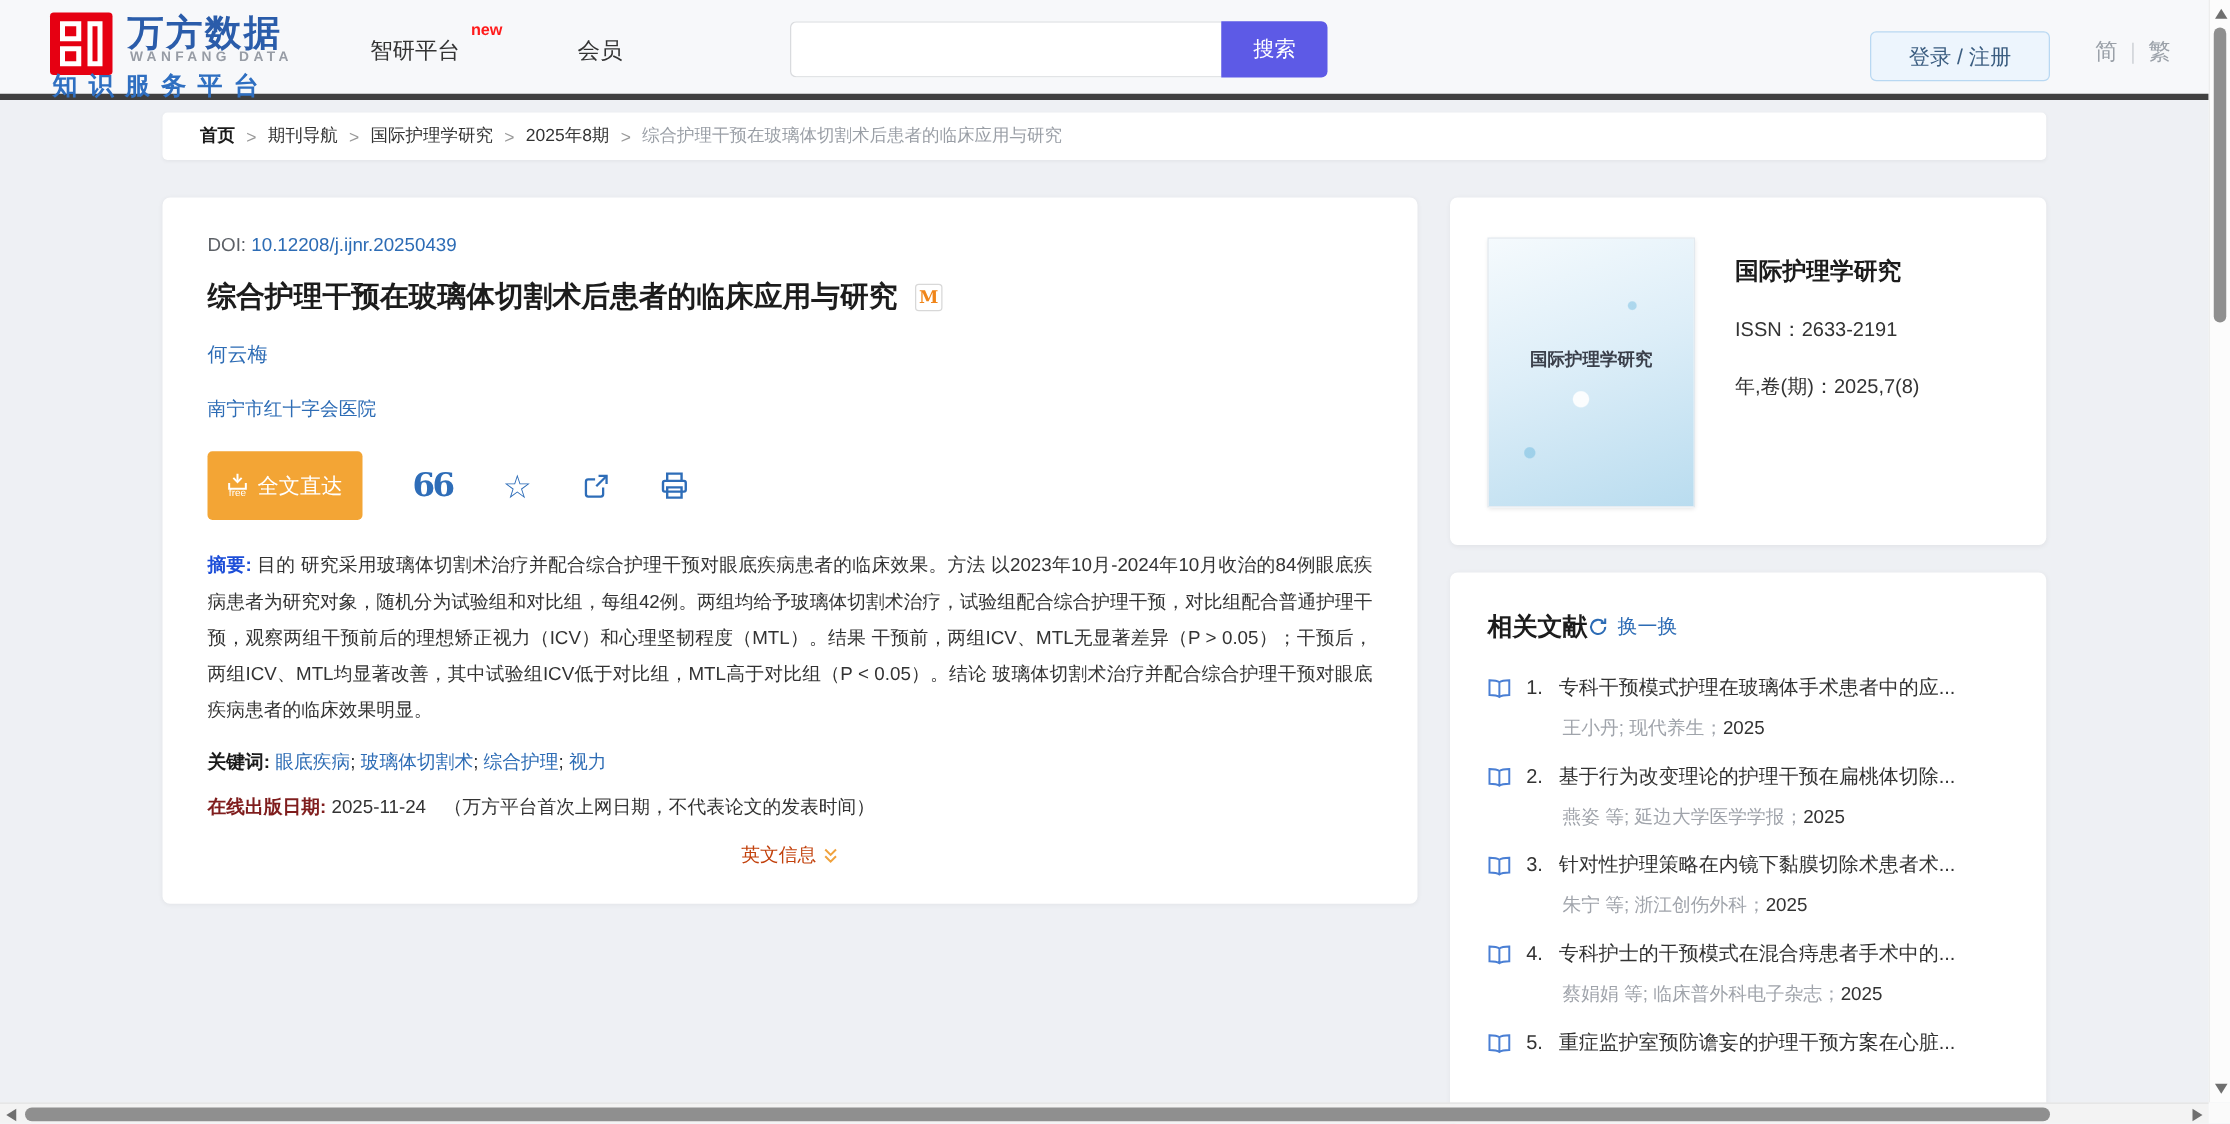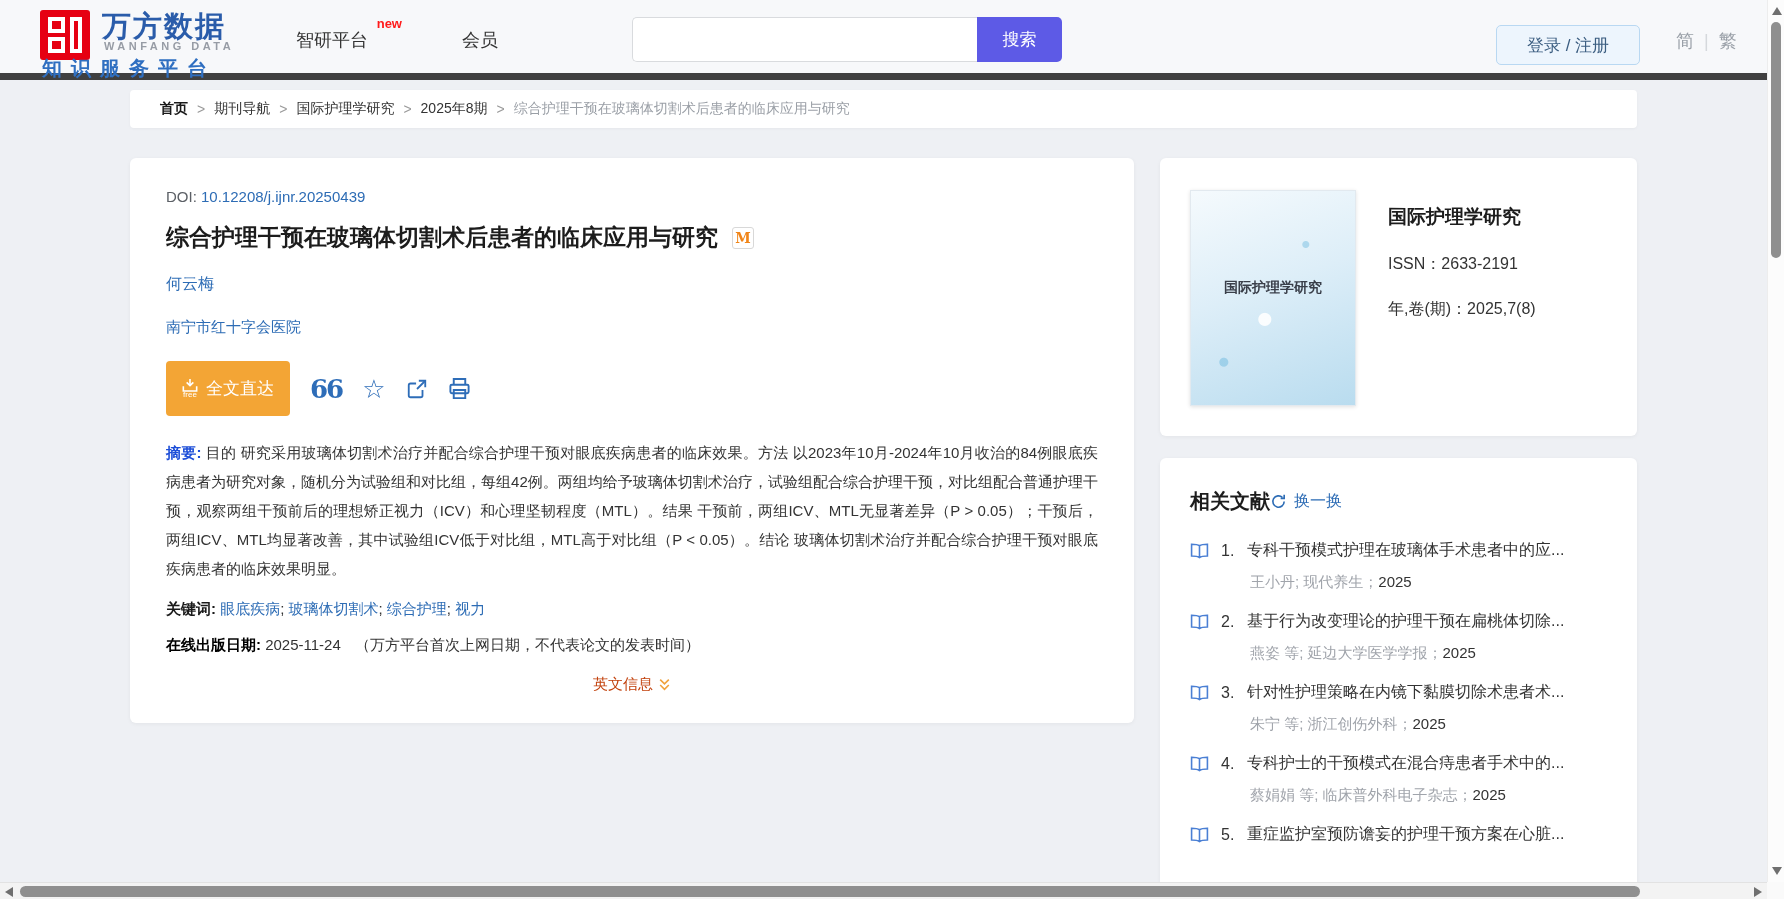--- a/index.html
+++ b/index.html
@@ -1,21 +1,21 @@
 <!DOCTYPE html>
 <html><head>
 <meta charset="utf-8">
 <style>
   * { margin:0; padding:0; box-sizing:border-box; }
   html,body { width:1784px; height:899px; overflow:hidden; }
   body { font-family:"Liberation Sans","DejaVu Sans",sans-serif; color:#333; }
   .page { position:relative; width:1784px; height:899px; background:#eef0f4; overflow:hidden; }
 
   
-  .header { position:absolute; top:0; left:0; width:1767px; height:80px; background:#f7f8fa; border-bottom:7px solid #404040; }
+  .header { position:absolute; top:0; left:0; width:1767px; height:80px; background:#f7f8fa; border-bottom:5px solid #404040; }
   .logo { position:absolute; left:40px; top:7px; cursor:pointer; }
   .logo-mark { position:absolute; left:0; top:3px; width:50px; height:50px; background:#e60012; border-radius:3px; padding:7px 8px; display:flex; gap:5px; }
   .logo-mark .cellcol { flex:1; display:flex; flex-direction:column; gap:4px; }
   .logo-mark .cell { flex:1; border:4px solid #fff; }
   .logo-mark .cellbar { width:12px; border:4px solid #fff; }
   .logo-cn { position:absolute; left:62px; top:0; font-size:29px; font-weight:bold; color:#2a5caa; letter-spacing:2px; white-space:nowrap; }
   .logo-en { position:absolute; left:64px; top:33px; font-size:11px; font-weight:bold; color:#979ca5; letter-spacing:3.5px; white-space:nowrap; }
   .logo-tag { position:absolute; left:2px; top:48px; font-size:20px; font-weight:bold; color:#2f6fc1; letter-spacing:9px; white-space:nowrap; }
   .nav-item { position:absolute; top:28px; font-size:18px; color:#333; cursor:pointer; white-space:nowrap; }
   .nav-zhiyan { left:296px; }
@@ -43,30 +43,30 @@
   .doi-row a { color:#2d6cb5; text-decoration:none; cursor:pointer; }
   .title-row { margin-top:17px; font-size:23px; font-weight:bold; color:#1c1c1c; display:flex; align-items:center; gap:14px; }
   .m-badge { width:22px; height:22px; border:1px solid #d8d8d8; border-radius:3px; background:#fff; color:#f08519; font-size:14px; font-weight:bold; display:flex; align-items:center; justify-content:center; font-family:"DejaVu Serif",serif; cursor:pointer; }
   .author-row { margin-top:21px; font-size:16px; }
   .author-row a, .affil-row a { color:#2d6cb5; text-decoration:none; cursor:pointer; }
   .affil-row { margin-top:23px; font-size:15px; }
   .actions-row { margin-top:24px; display:flex; align-items:center; }
   .fulltext-btn { display:inline-flex; align-items:center; gap:8px; height:55px; padding:0 16px; background:#f3a535; border:none; border-radius:4px; color:#fff; font-size:17px; cursor:pointer; }
   .free-ic { display:flex; flex-direction:column; align-items:center; line-height:1; }
   .free-ic .cap { font-size:8px; color:#fff; margin-top:-1px; }
-  .act-ic { margin-left:20px; color:#2e6db8; cursor:pointer; display:flex; align-items:center; }
+  .act-ic { margin-left:40px; color:#2e6db8; cursor:pointer; display:flex; align-items:center; }
   .quote-ic { font-family:"DejaVu Serif",serif; font-weight:bold; font-size:26px; letter-spacing:-2px; line-height:20px; }
   .star-ic { font-size:26px; line-height:22px; }
   .abstract { margin-top:22px; font-size:15px; line-height:29px; color:#333; text-align:justify; }
   .abstract b { color:#1d4ed8; }
   .kw-row { margin-top:17px; font-size:15px; }
   .kw-row b { color:#1a1a1a; }
   .kw-row a { color:#2d6cb5; text-decoration:none; cursor:pointer; }
   .date-row { margin-top:17px; font-size:15px; color:#333; }
-  .date-row b { color:#000000; }
+  .date-row b { color:#7f1d1d; }
   .date-row .note { margin-left:10px; }
   .en-info { margin-top:20px; text-align:center; color:#c2410c; font-size:15px; cursor:pointer; display:flex; align-items:center; justify-content:center; gap:5px; }
 
   
   .journal-card { position:absolute; left:1160px; top:158px; width:477px; height:278px; }
   .cover { position:absolute; left:30px; top:32px; width:166px; height:216px; border:1px solid #e2e9ef; box-shadow:0 1px 4px rgba(0,0,0,0.12); background:
      radial-gradient(circle at 20% 80%, rgba(120,190,225,0.55) 0 4px, transparent 5px),
      radial-gradient(circle at 70% 25%, rgba(120,190,225,0.5) 0 3px, transparent 4px),
      radial-gradient(circle at 45% 60%, rgba(255,255,255,0.9) 0 6px, transparent 7px),
      linear-gradient(160deg,#f5fafd 0%,#ddeef8 45%,#b9dcef 100%); cursor:pointer; }

